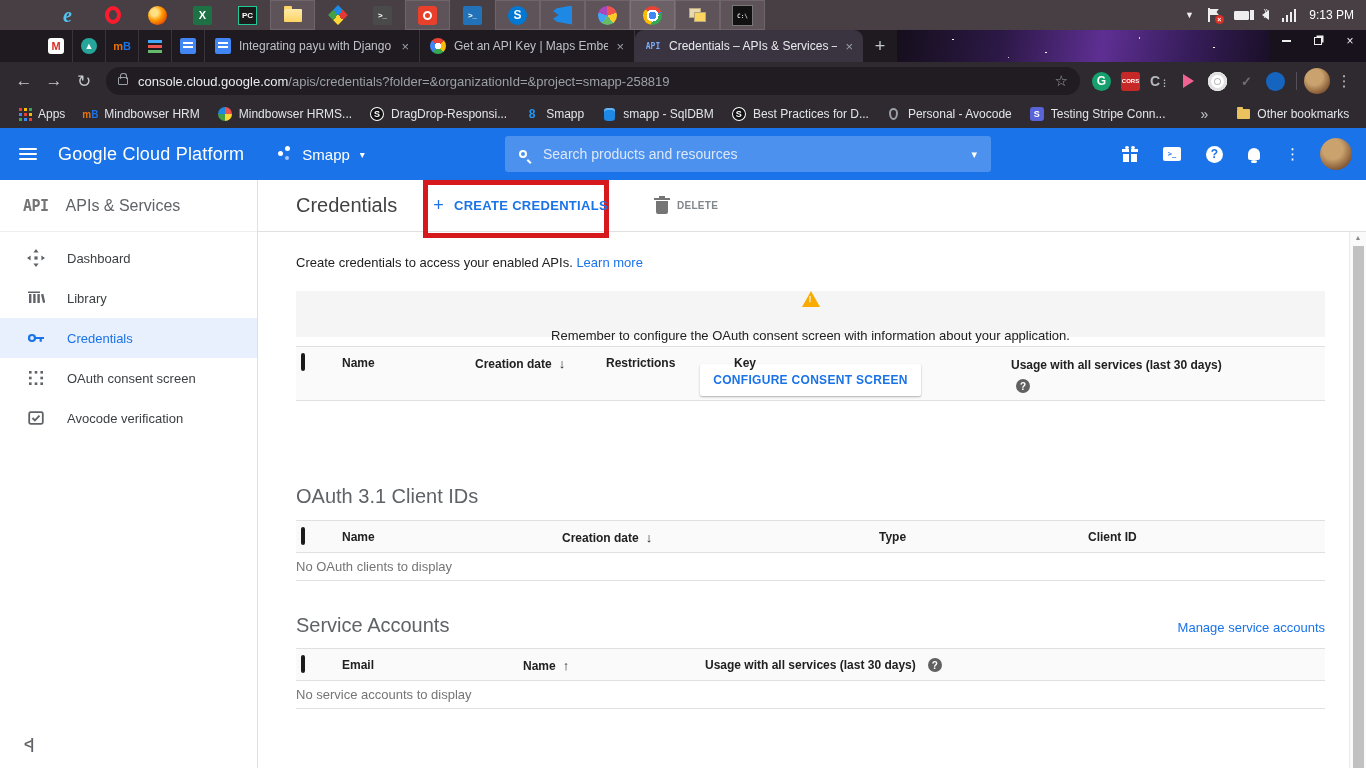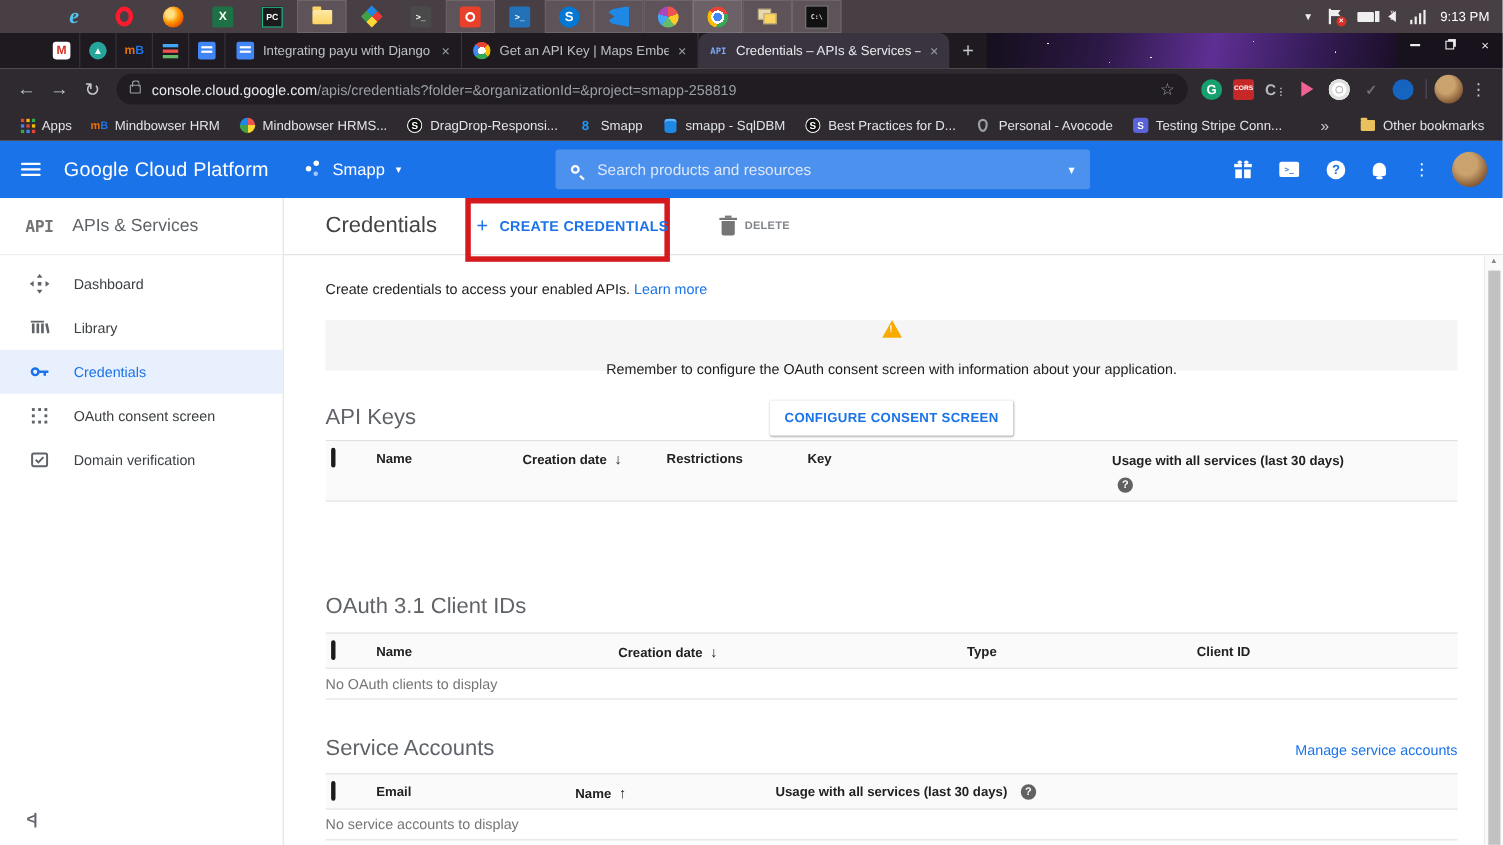--- a/index.html
+++ b/index.html
@@ -508,21 +508,21 @@
               <rect x="7.7" y="13.4" width="2.6" height="2.6"></rect>
               <rect x="13.4" y="13.4" width="2.6" height="2.6"></rect>
             </svg></span>
         <span>OAuth consent screen</span>
       </div>
       <div class="sb-item">
         <span class="sbi"><svg width="18" height="18" viewBox="0 0 18 18">
               <rect x="2.2" y="3.2" width="13.6" height="11.6" rx="1.5" fill="none" stroke="currentColor" stroke-width="1.8"></rect>
               <path d="M5.5 9l2.4 2.4 4.6-4.8" fill="none" stroke="currentColor" stroke-width="1.8"></path>
             </svg></span>
-        <span>Domain verification</span>
+        <span>Avocode verification</span>
       </div>
     </div>
     <span class="collapse">&lt;|</span>
   </div>
 
   <div class="main">
     <div class="page-toolbar">
       <span class="page-title">Credentials</span>
       <span class="btn-create">
         <span class="plus">+</span>
@@ -540,21 +540,20 @@
         <span>Create credentials to access your enabled APIs.</span>
         <a class="link">Learn more</a>
       </div>
 
       <div class="banner">
         <span class="warn-tri"></span>
         <span class="banner-text">Remember to configure the OAuth consent screen with information about your application.</span>
         <span class="btn-consent">CONFIGURE CONSENT SCREEN</span>
       </div>
 
-      <h2 class="sect-title mt-api">API Keys</h2>
       <div class="thead g-api">
         <span class="cbcell"><span class="cb"></span></span>
         <span class="col">Name</span>
         <span class="col">
             <span>Creation date</span>
             <span class="sort">↓</span>
           </span>
         <span class="col">Restrictions</span>
         <span class="col">Key</span>
         <span class="u-cell"><span>Usage with all services (last 30 days)</span><span class="helpq">?</span></span>

